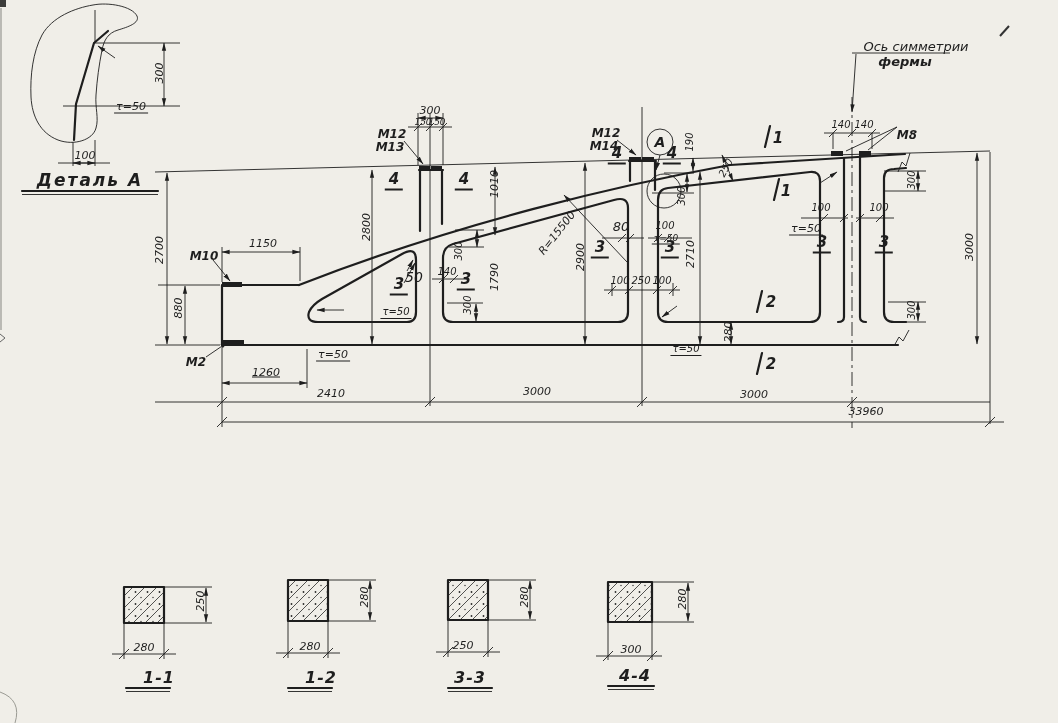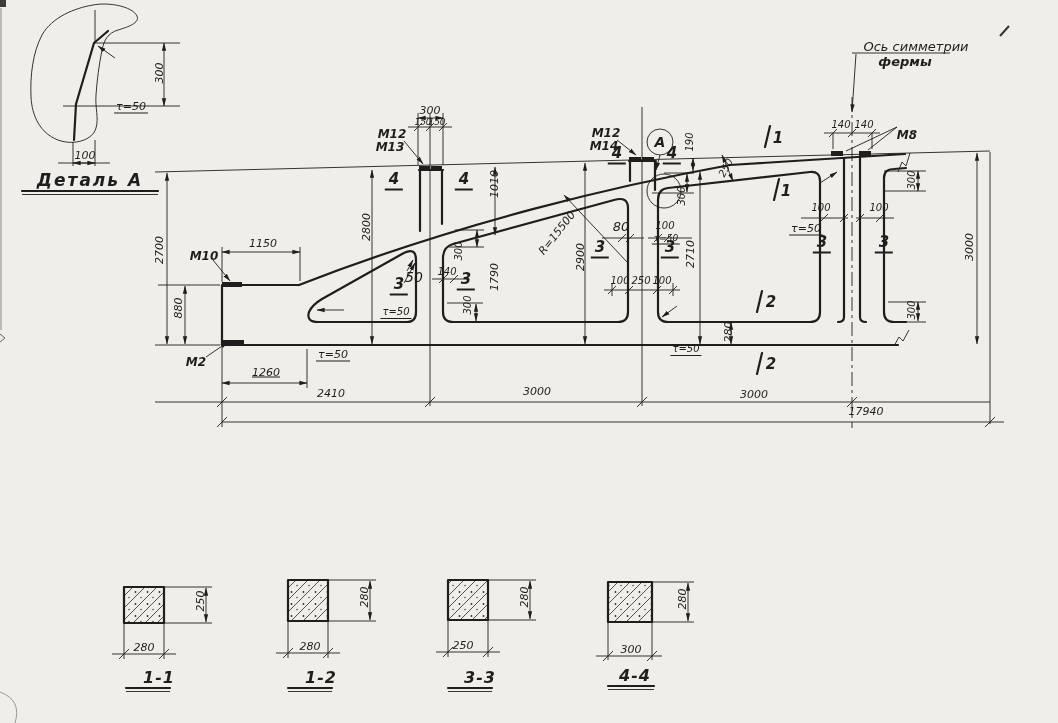--- a/index.html
+++ b/index.html
@@ -257,40 +257,40 @@
   <span class="lb mark" style="left:660px;top:142px;">А</span>
 
   <span class="lb t2" style="left:148px;top:677px;">1-1</span>
   <span class="lb" style="left:144px;top:647px;">280</span>
   <span class="lb" style="left:200px;top:601px;transform:translate(-50%,-50%) rotate(-90deg);">250</span>
 
   <span class="lb t2" style="left:310px;top:677px;">1-2</span>
   <span class="lb" style="left:310px;top:646px;">280</span>
   <span class="lb" style="left:364px;top:597px;transform:translate(-50%,-50%) rotate(-90deg);">280</span>
 
-  <span class="lb t2" style="left:469px;top:677px;">3-3</span>
+  <span class="lb t2" style="left:459px;top:677px;">3-3</span>
   <span class="lb" style="left:463px;top:645px;">250</span>
   <span class="lb" style="left:524px;top:597px;transform:translate(-50%,-50%) rotate(-90deg);">280</span>
 
   <span class="lb t2" style="left:624px;top:675px;font-style:italic;">4-4</span>
   <span class="lb" style="left:631px;top:649px;">300</span>
   <span class="lb" style="left:682px;top:599px;transform:translate(-50%,-50%) rotate(-90deg);">280</span>
 <span class="lb u1" style="left: 131px; top: 59px; transform: translate(-50%, -50%) rotate(0deg);">τ=50</span>
       <span class="lb" style="left: 159px; top: 73px; transform: translate(-50%, -50%) rotate(-90deg);">300</span>
       <span class="lb" style="left: 85px; top: 155px; transform: translate(-50%, -50%) rotate(0deg);">100</span>
       <span class="lb" style="left: 159px; top: 250px; transform: translate(-50%, -50%) rotate(-90deg);">2700</span>
       <span class="lb" style="left: 178px; top: 308px; transform: translate(-50%, -50%) rotate(-90deg);">880</span>
       <span class="lb pl" style="left: 204px; top: 256px; transform: translate(-50%, -50%) rotate(0deg);">М10</span>
       <span class="lb" style="left: 263px; top: 243px; transform: translate(-50%, -50%) rotate(0deg);">1150</span>
       <span class="lb pl" style="left: 196px; top: 362px; transform: translate(-50%, -50%) rotate(0deg);">М2</span>
       <span class="lb" style="left: 266px; top: 372px; transform: translate(-50%, -50%) rotate(0deg); text-decoration: underline;">1260</span>
       <span class="lb" style="left: 331px; top: 393px; transform: translate(-50%, -50%) rotate(0deg);">2410</span>
       <span class="lb" style="left: 537px; top: 391px; transform: translate(-50%, -50%) rotate(0deg);">3000</span>
       <span class="lb" style="left: 754px; top: 394px; transform: translate(-50%, -50%) rotate(0deg);">3000</span>
-      <span class="lb" style="left: 866px; top: 411px; transform: translate(-50%, -50%) rotate(0deg);">17940</span>
+      <span class="lb" style="left: 866px; top: 411px; transform: translate(-50%, -50%) rotate(0deg);">33960</span>
       <span class="lb" style="left: 366px; top: 227px; transform: translate(-50%, -50%) rotate(-90deg);">2800</span>
       <span class="lb pl" style="left: 392px; top: 134px; transform: translate(-50%, -50%) rotate(0deg);">М12</span>
       <span class="lb pl" style="left: 390px; top: 147px; transform: translate(-50%, -50%) rotate(0deg);">М13</span>
       <span class="lb" style="left: 430px; top: 110px; transform: translate(-50%, -50%) rotate(0deg);">300</span>
       <span class="lb" style="font-size: 9px; left: 423px; top: 122px; transform: translate(-50%, -50%) rotate(0deg);">150</span>
       <span class="lb" style="font-size: 9px; left: 437px; top: 122px; transform: translate(-50%, -50%) rotate(0deg);">150</span>
       <span class="lb u2 cut" style="left: 394px; top: 181px; transform: translate(-50%, -50%) rotate(0deg);">4</span>
       <span class="lb u2 cut" style="left: 464px; top: 181px; transform: translate(-50%, -50%) rotate(0deg);">4</span>
       <span class="lb" style="left: 494px; top: 184px; transform: translate(-50%, -50%) rotate(-90deg);">1010</span>
       <span class="lb u1" style="font-size: 10px; left: 396px; top: 265px; transform: translate(-50%, -50%) rotate(0deg);">τ=50</span>

